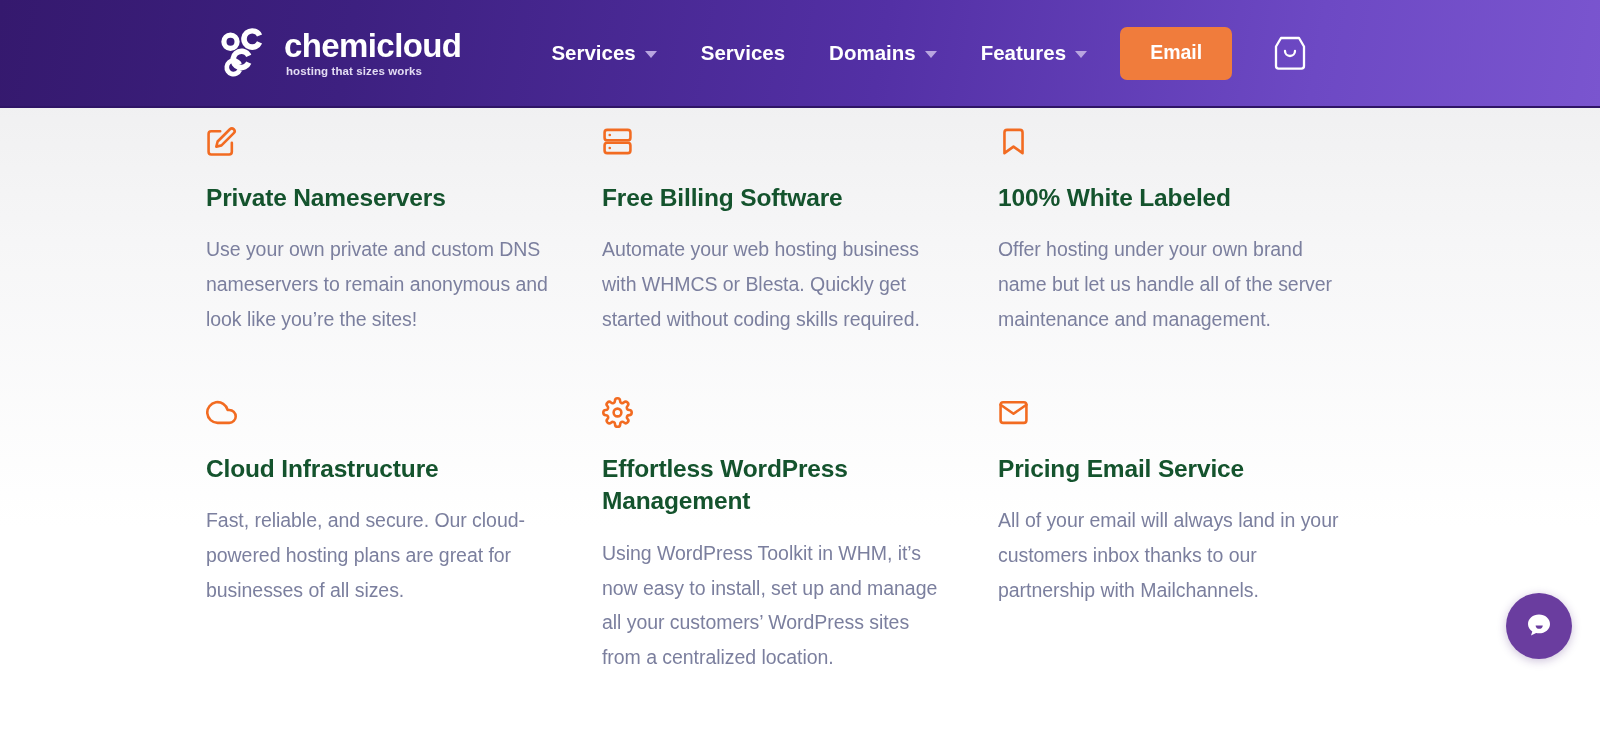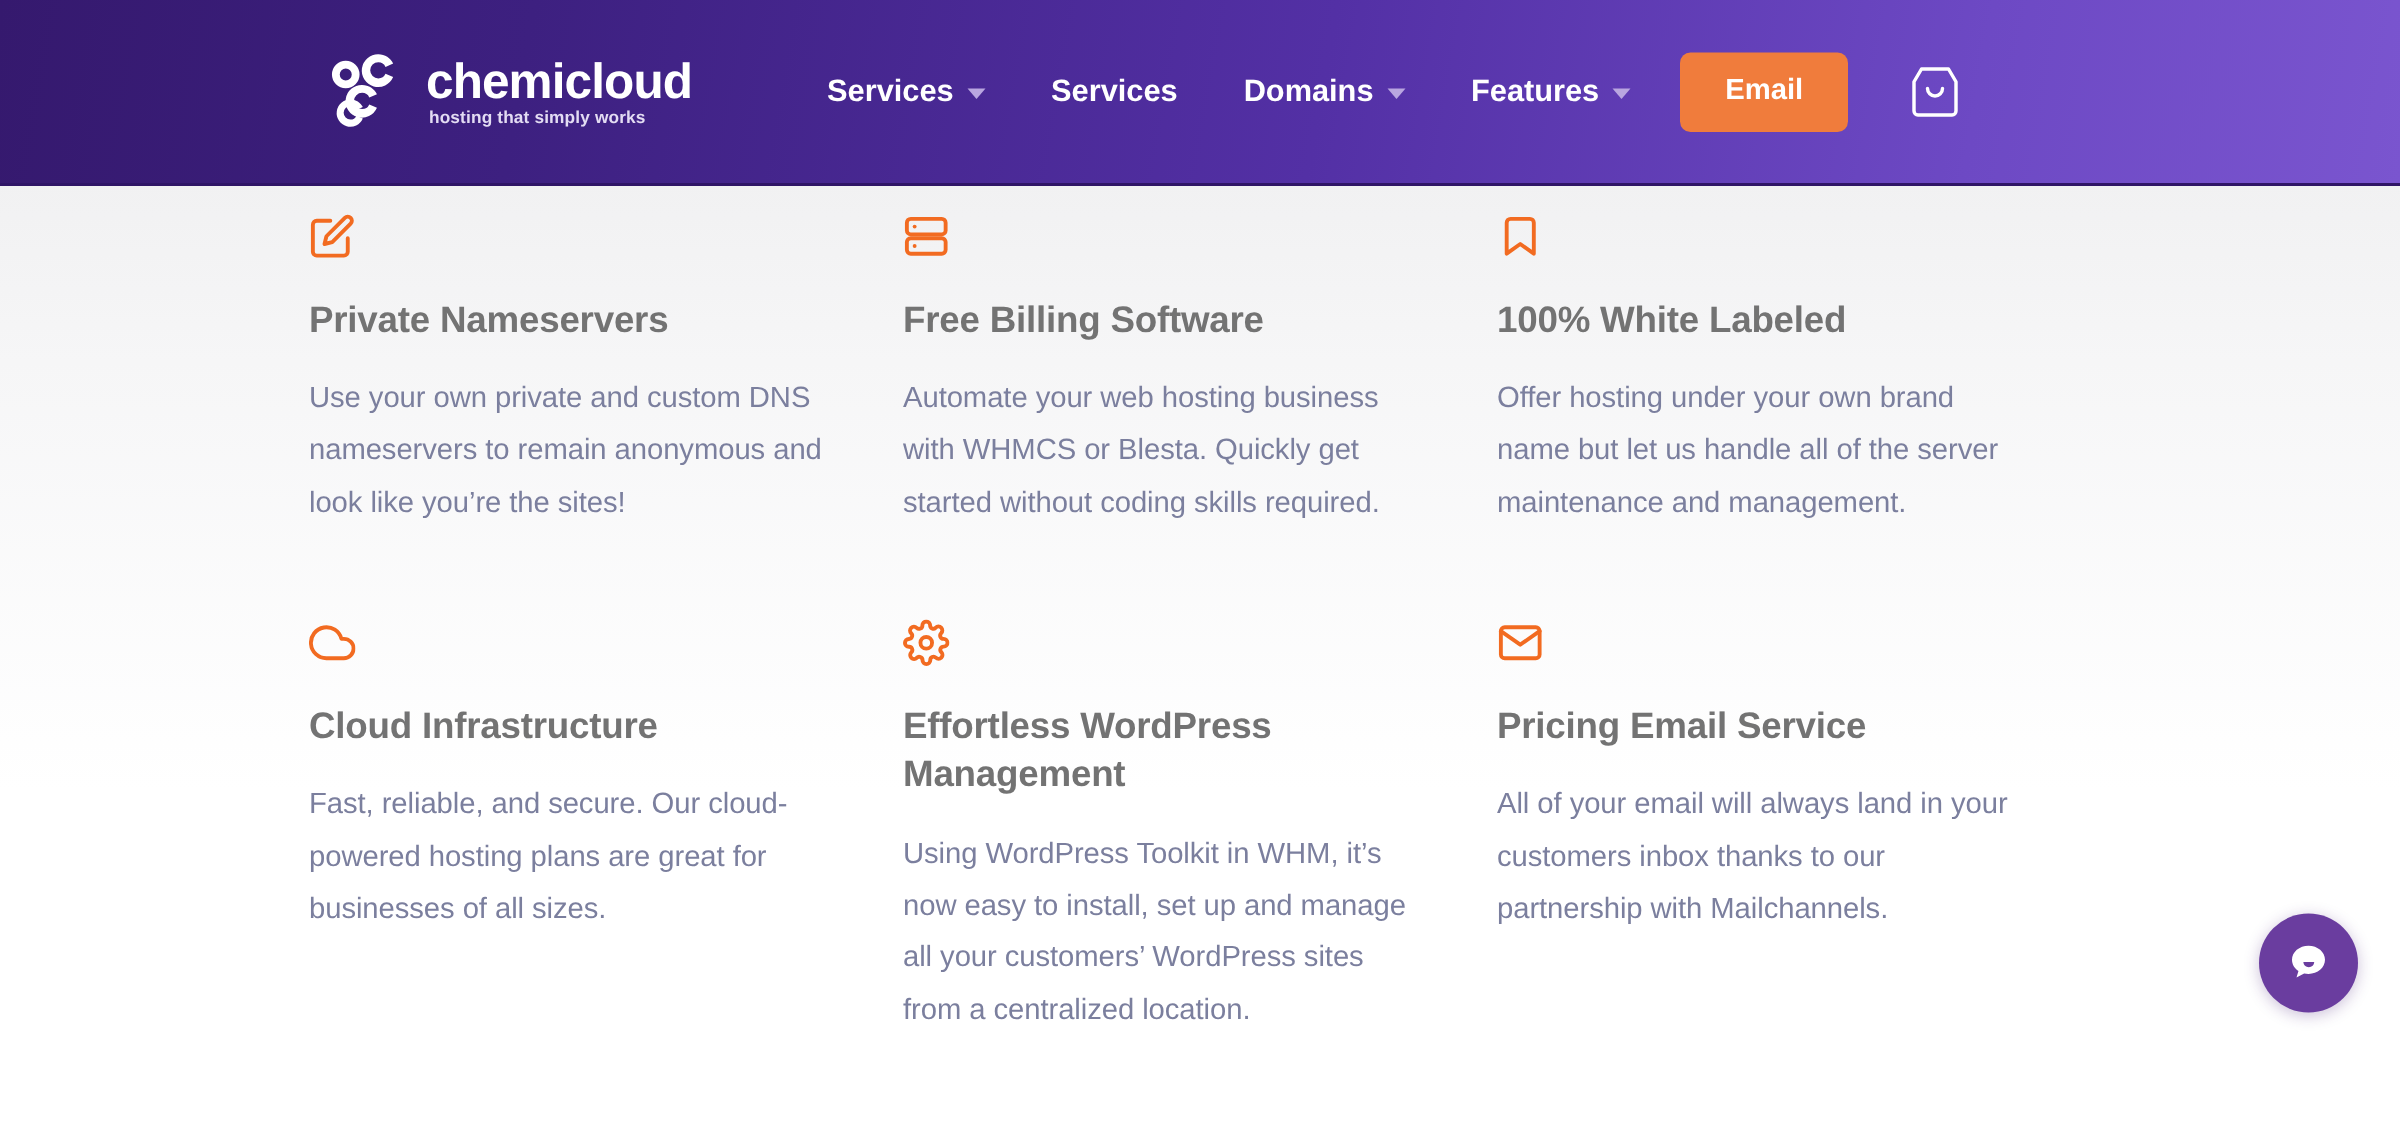--- a/index.html
+++ b/index.html
@@ -12,21 +12,21 @@
 
   body {
     font-family: "Liberation Sans", sans-serif;
     background: linear-gradient(180deg, #ececed 0%, #f6f6f7 32%, #ffffff 70%, #ffffff 100%);
     -webkit-font-smoothing: antialiased;
   }
 
   
   .header {
     position: relative;
-    height: 124px;
+    height: 108px;
     width: 100%;
     background: linear-gradient(100deg, #35196e 0%, #3d2080 22%, #5330a5 55%, #6d49c4 82%, #7a55cf 100%);
     display: flex;
     align-items: center;
     border-bottom: 2px solid #2f1566;
   }
 
   .logo-block {
     display: flex;
     align-items: center;
@@ -130,21 +130,21 @@
   .card-icon {
     height: 46px;
     display: flex;
     align-items: center;
     margin-bottom: 18px;
   }
 
   .card-title {
     font-size: 24.5px;
     font-weight: 700;
-    color: #737373;
+    color: #14532d;
     line-height: 1.32;
     letter-spacing: -0.15px;
     margin-bottom: 18px;
   }
 
   .card-desc {
     font-size: 19.5px;
     color: #7b7f9e;
     line-height: 1.79;
     font-weight: 400;
@@ -175,21 +175,21 @@
 
   <a class="logo-block">
     <svg class="logo-mark" viewBox="0 0 58 54">
       <path fill="#ffffff" d="M18.5 6.5a9.2 9.2 0 1 1 0 18.4 9.2 9.2 0 0 1 0-18.4zm0 5.2a4 4 0 1 0 0 8 4 4 0 0 0 0-8z"></path>
       <path fill="#ffffff" d="M40.2 2.2c4.4 0 8.2 2.5 9.9 6.2l-5.1 2.2a5.3 5.3 0 0 0-4.8-3.1 5.4 5.4 0 0 0 0 10.8 5.3 5.3 0 0 0 4.8-3.1l5.1 2.2a10.9 10.9 0 1 1-9.9-15.2z"></path>
       <path fill="#ffffff" d="M29.4 22.6c4.4 0 8.2 2.5 9.9 6.2l-5.1 2.2a5.3 5.3 0 0 0-4.8-3.1 5.4 5.4 0 0 0 0 10.8 5.3 5.3 0 0 0 4.8-3.1l5.1 2.2a10.9 10.9 0 1 1-9.9-15.2z"></path>
       <path fill="#ffffff" d="M21.6 32.3c3.6 0 6.8 2 8.3 5.1l-4.3 1.9a4.4 4.4 0 0 0-4-2.6 4.5 4.5 0 1 0 0 9 4.4 4.4 0 0 0 4-2.6l4.3 1.9a9.1 9.1 0 1 1-8.3-12.7z"></path>
     </svg>
     <span class="logo-text-wrap">
       <span class="logo-word">chemicloud</span>
-      <span class="logo-tag">hosting that simply works</span>
+      <span class="logo-tag">hosting that sizes works</span>
     </span>
   </a>
 
   <nav class="nav">
     <div class="nav-item">
       <span>Services</span>
       <i class="caret"></i>
     </div>
     <div class="nav-item">
       <span>Services</span>

